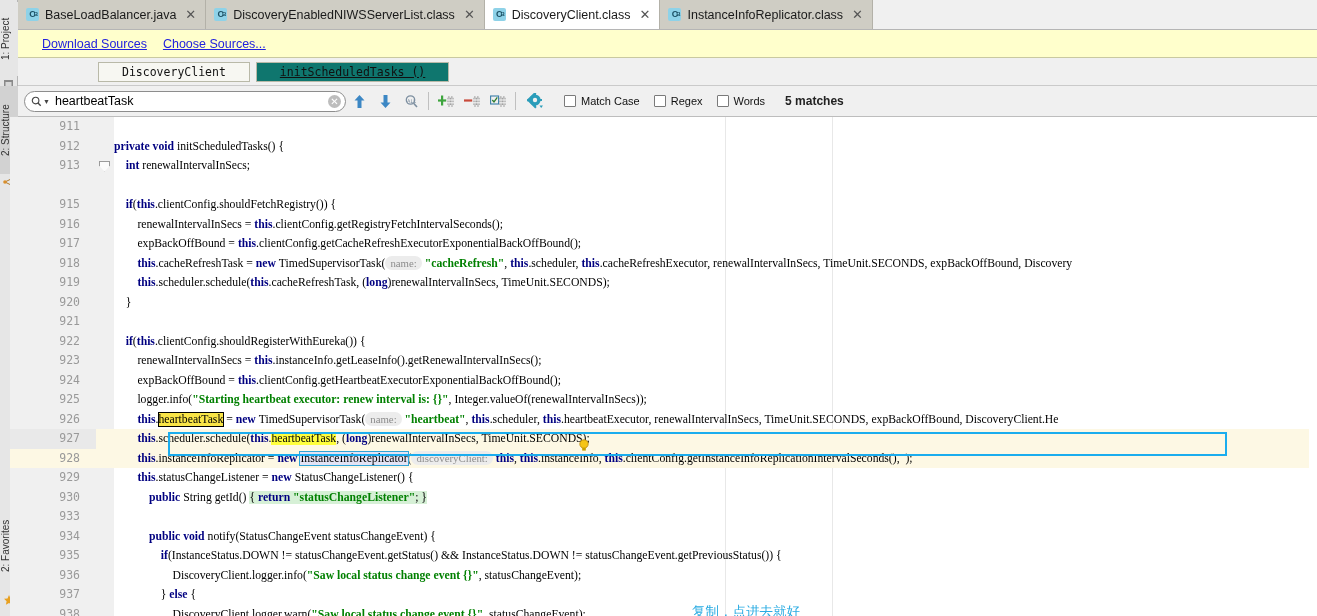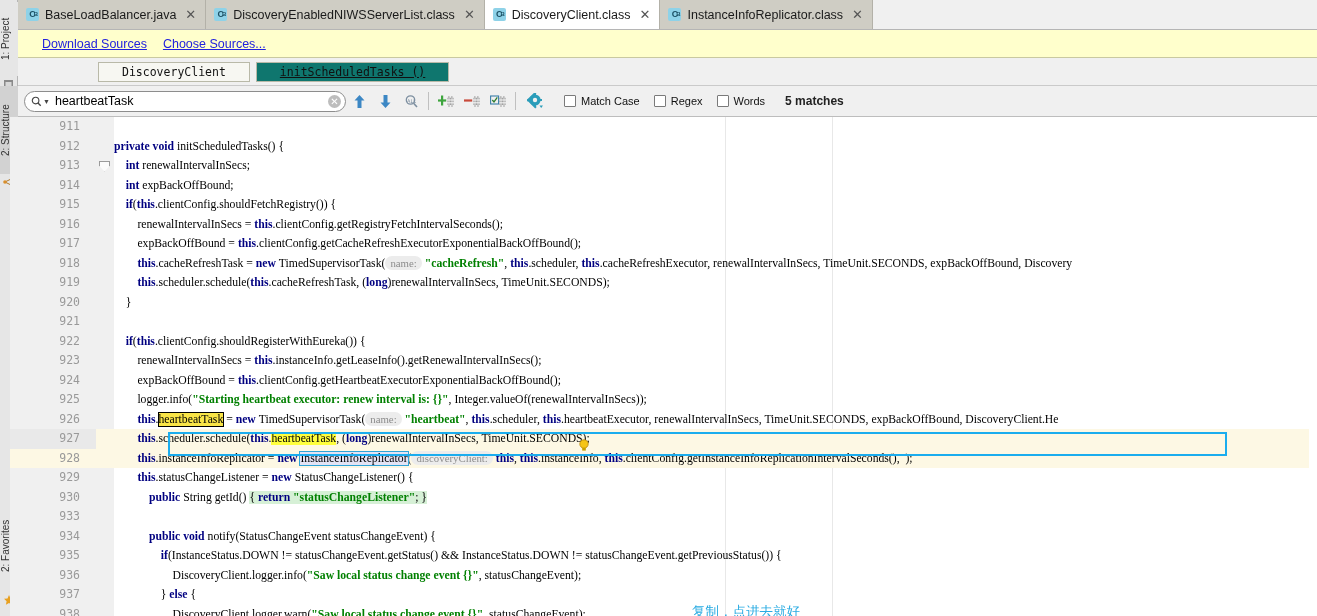--- a/index.html
+++ b/index.html
@@ -366,24 +366,20 @@
       <span class="lnum">912</span>
       <span class="foldmark tri" style="top:23px"></span>
       <span class="code"><span class="kw">private void </span>initScheduledTasks() {</span>
     </div>
 
     <div class="row" style="top:39px">
       <span class="lnum">913</span>
       <span class="code">    <span class="kw">int </span>renewalIntervalInSecs;</span>
     </div>
 
-    <div class="row" style="top:58.5px">
-      <span class="lnum">914</span>
-      <span class="code">    <span class="kw">int </span>expBackOffBound;</span>
-    </div>
 
     <div class="row" style="top:78px">
       <span class="lnum">915</span>
       <span class="code">    <span class="kw">if</span>(<span class="kw">this</span>.clientConfig.shouldFetchRegistry()) {</span>
     </div>
 
     <div class="row" style="top:97.5px">
       <span class="lnum">916</span>
       <span class="code">        renewalIntervalInSecs = <span class="kw">this</span>.clientConfig.getRegistryFetchIntervalSeconds();</span>
     </div>

